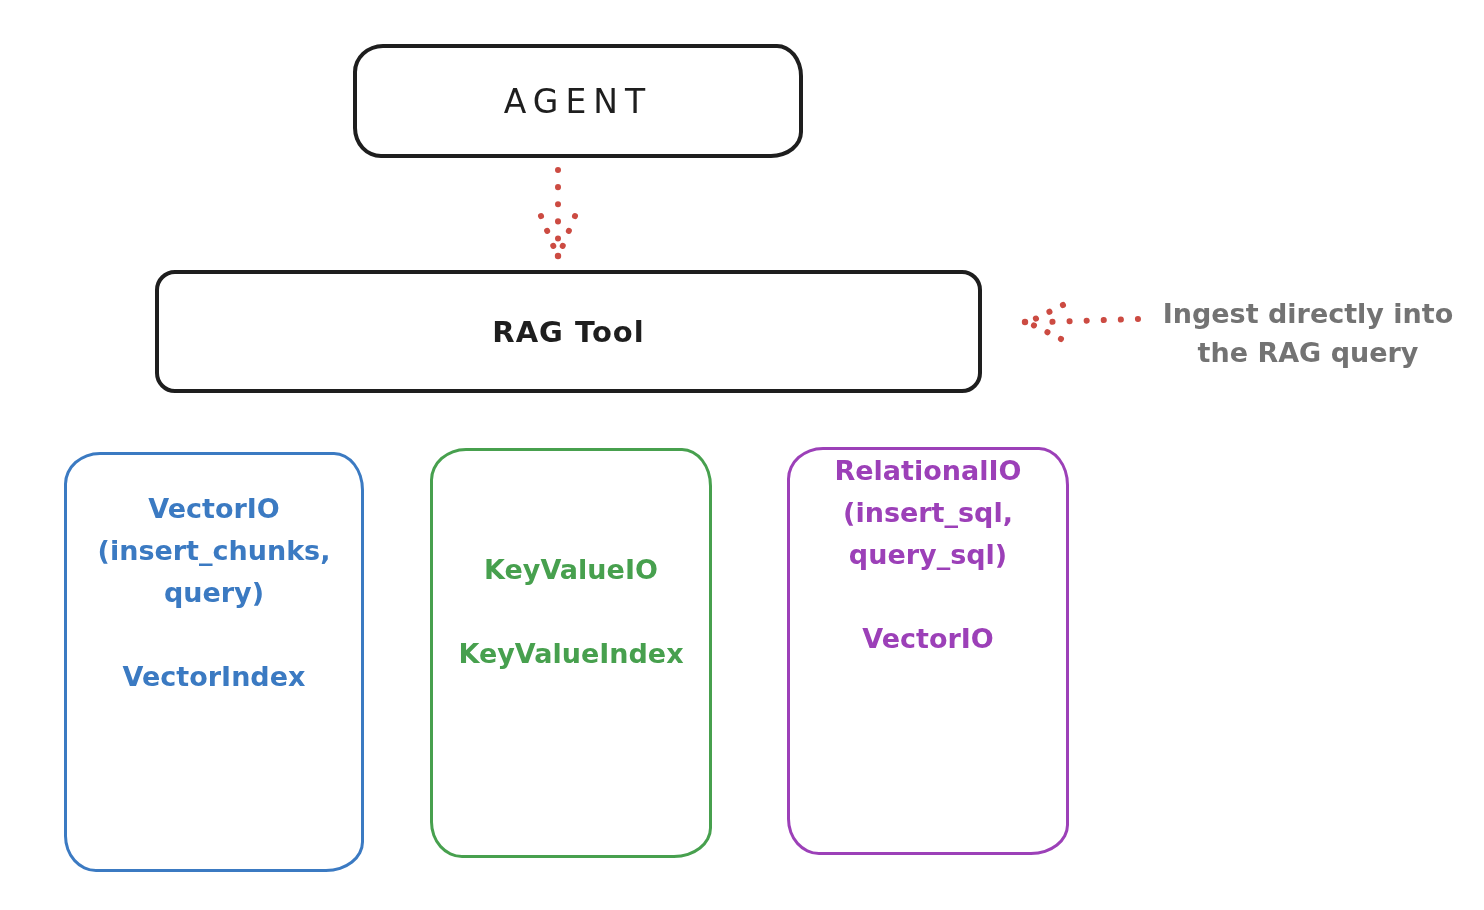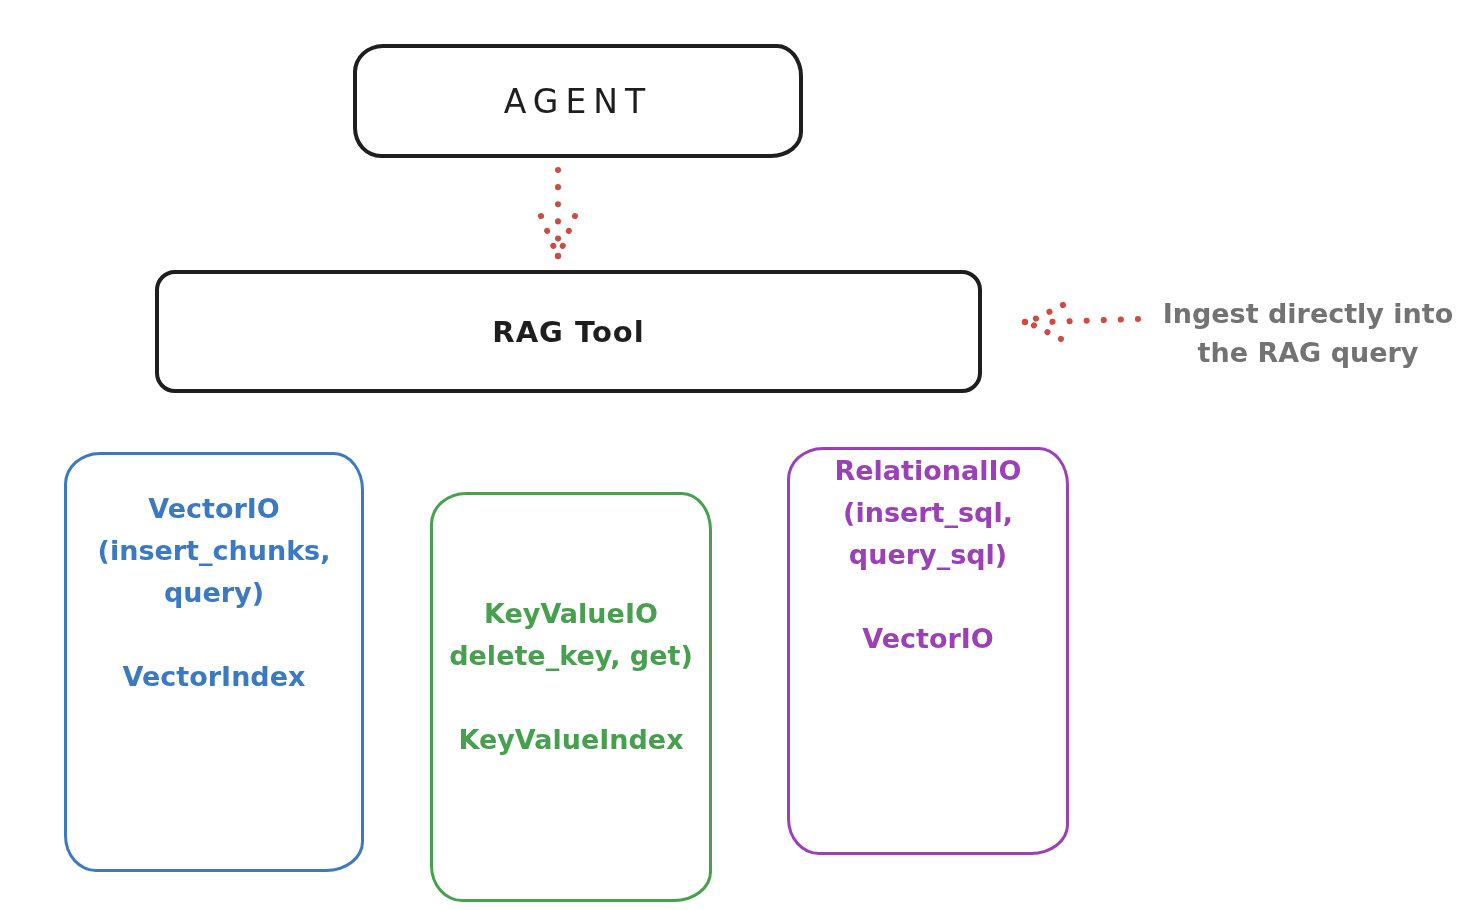--- a/index.html
+++ b/index.html
@@ -74,21 +74,20 @@
     border-color: #3b7ac2;
     color: #3b7ac2;
     padding-top: 33px;
   }
   #keyvalue-box {
     left: 430px; top: 448px;
     width: 282px; height: 410px;
     border-color: #47a04e;
     color: #47a04e;
     padding-top: 98px;
-    margin-top: 44px;
   }
   #relational-box {
     left: 787px; top: 447px;
     width: 282px; height: 408px;
     border-color: #9c40b8;
     color: #9c40b8;
   }
   #annotation {
     position: absolute;
     left: 1138px; top: 294px;
@@ -137,21 +136,20 @@
 
   <div class="io-box" id="vector-box">
     <div class="io-line">VectorIO</div>
     <div class="io-line">(insert_chunks,</div>
     <div class="io-line">query)</div>
     <div class="io-line io-index">VectorIndex</div>
   </div>
 
   <div class="io-box" id="keyvalue-box">
     <div class="io-line">KeyValueIO</div>
-    <div class="io-line">delete_key, get)</div>
     <div class="io-line io-index">KeyValueIndex</div>
   </div>
 
   <div class="io-box" id="relational-box">
     <div class="io-line">RelationalIO</div>
     <div class="io-line">(insert_sql,</div>
     <div class="io-line">query_sql)</div>
     <div class="io-line io-index">VectorIO</div>
   </div>
 

